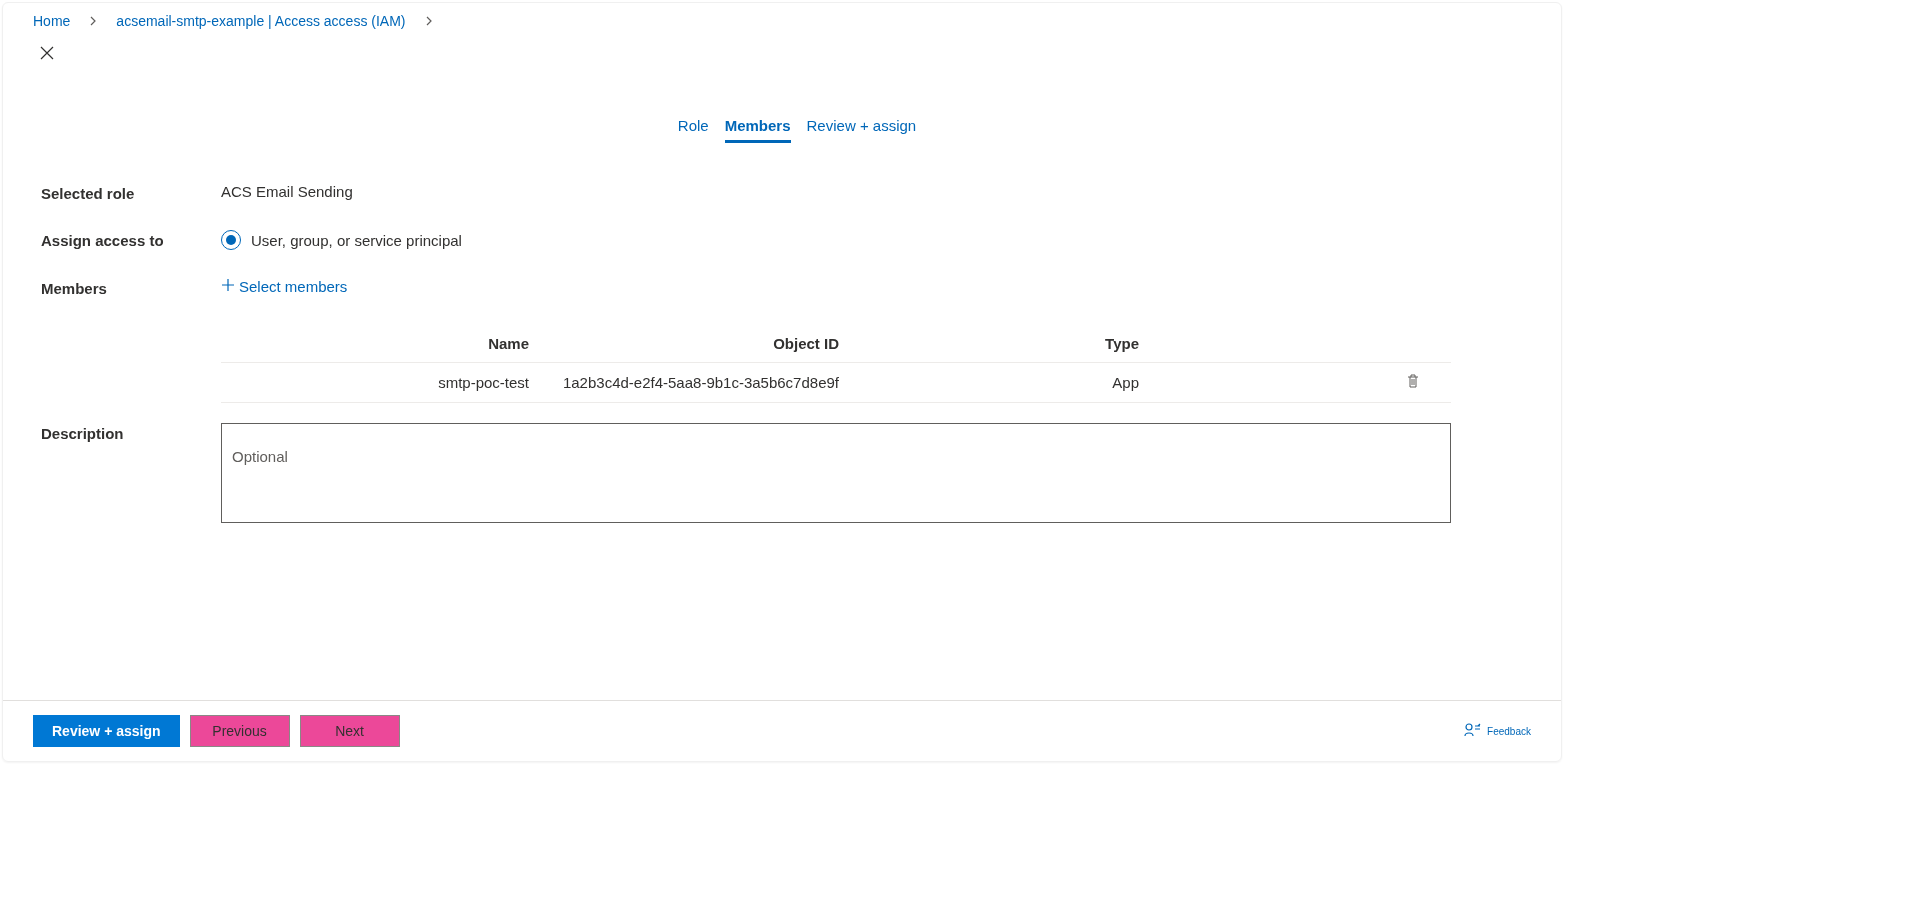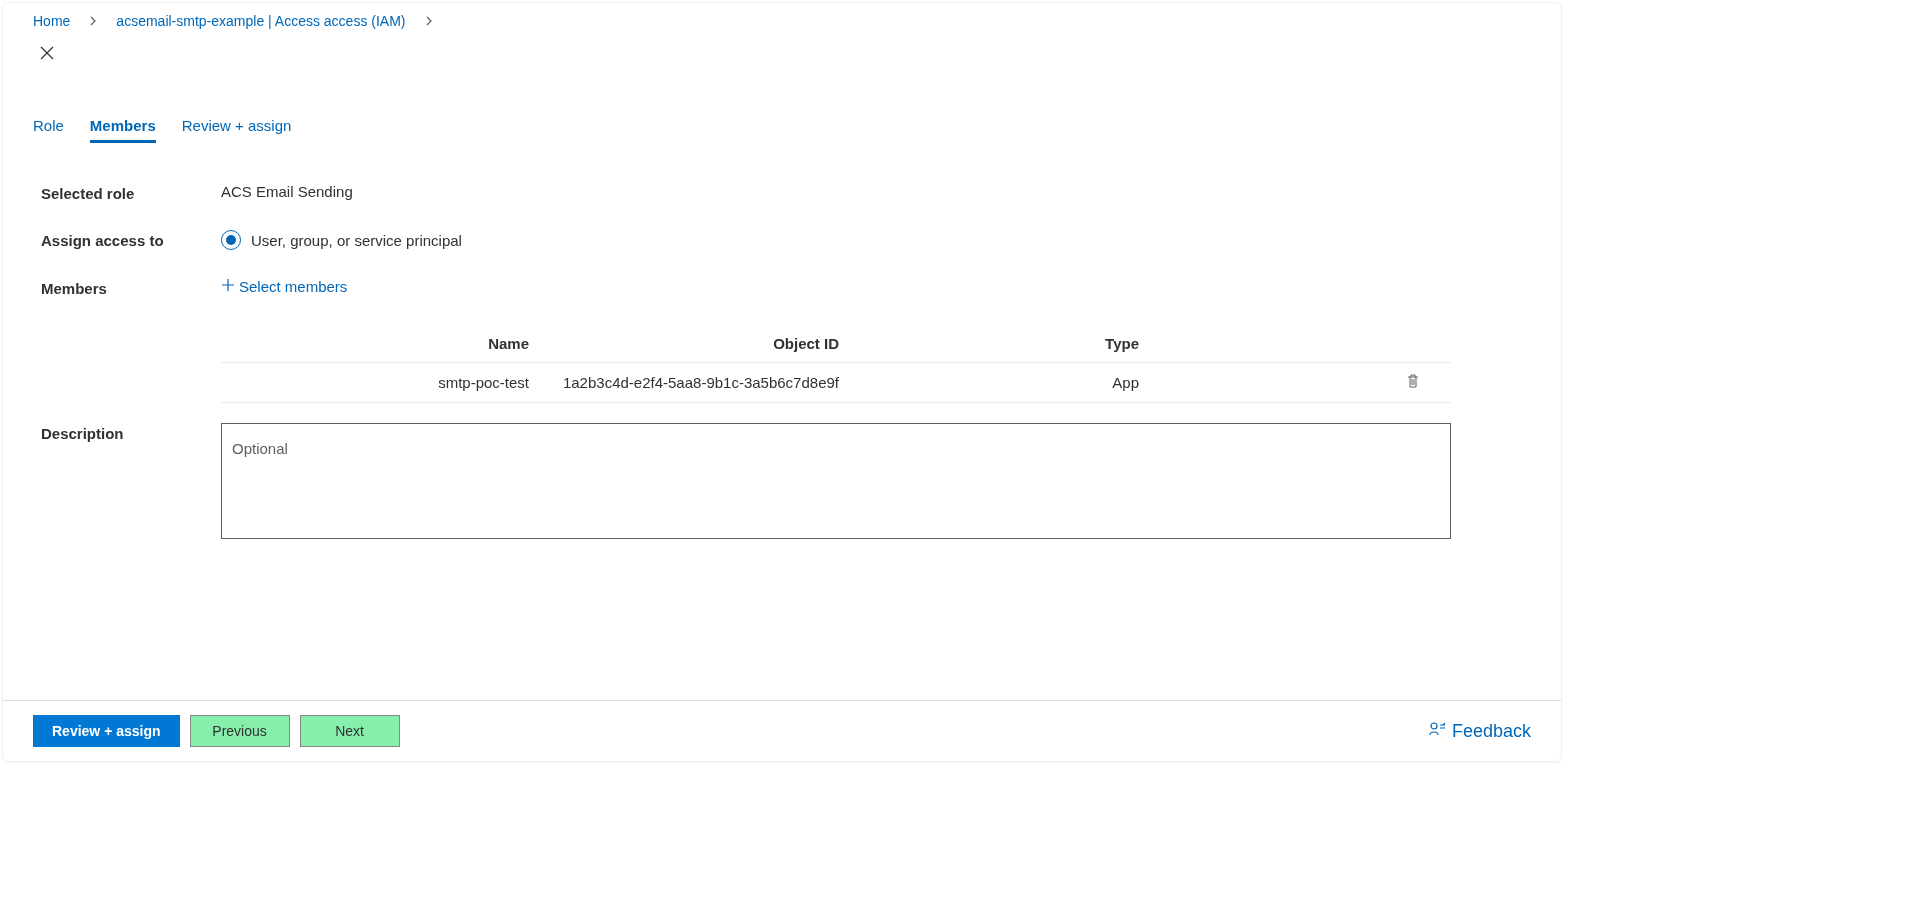--- a/index.html
+++ b/index.html
@@ -69,23 +69,24 @@
       width: 28px;
       height: 28px;
       display: inline-flex;
       align-items: center;
       justify-content: center;
       cursor: pointer;
       color: #323130;
     }
     .tabs {
       display: flex;
-      gap: 26px;
+      gap: 16px;
       margin-top: 50px;
       border-bottom: none;
+      justify-content: center;
     }
     .tab {
       padding-bottom: 6px;
       color: #0067b8;
       cursor: pointer;
       font-size: 15px;
     }
     .tab.active {
       font-weight: 600;
       border-bottom: 3px solid #0067b8;
@@ -169,23 +170,23 @@
       font-size: 15px;
     }
     .delete-cell {
       display: flex;
       justify-content: center;
       color: #605e5c;
       cursor: pointer;
     }
     .desc-textarea {
       width: 1230px;
-      height: 116px;
+      height: 100px;
       border: 1px solid #605e5c;
-      padding: 16px 10px;
+      padding: 24px 10px;
       font-family: inherit;
       font-size: 15px;
       resize: none;
       outline: none;
     }
     .desc-textarea::placeholder { color: #605e5c; }
 
     .footer {
       position: absolute;
       bottom: 0;
@@ -200,38 +201,38 @@
     .footer-left {
       display: flex;
       gap: 10px;
     }
     .btn {
       min-width: 100px;
       height: 32px;
       padding: 0 18px;
       font-size: 14px;
       border: 1px solid #8a8886;
-      background: #86efac;
+      background: #ec4899;
       cursor: pointer;
       font-family: inherit;
       color: #323130;
     }
     .btn.primary {
       background: #0078d4;
       border-color: #0078d4;
       color: #fff;
       font-weight: 600;
     }
     .feedback {
       display: inline-flex;
       align-items: center;
       gap: 6px;
       color: #0067b8;
       cursor: pointer;
-      font-size: 18px;
+      font-size: 10px;
     }
   </style>
 </head>
 <body>
 
 <div class="page-wrapper">
 
   <nav class="breadcrumb">
     <a>Home</a>
     <span class="chev">

